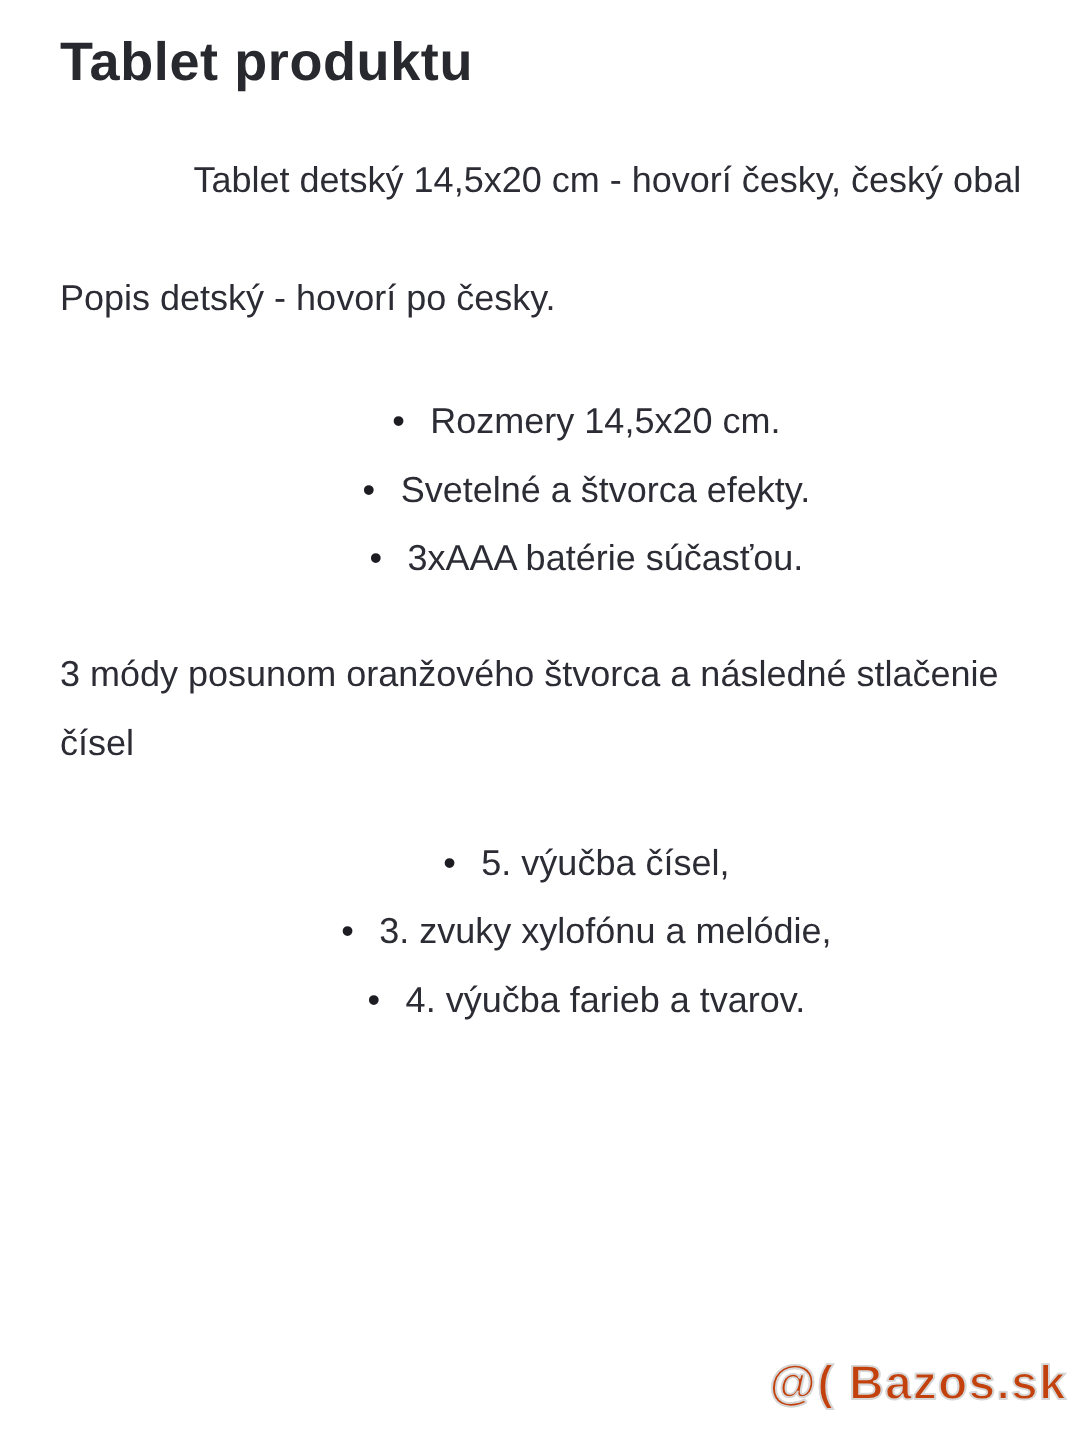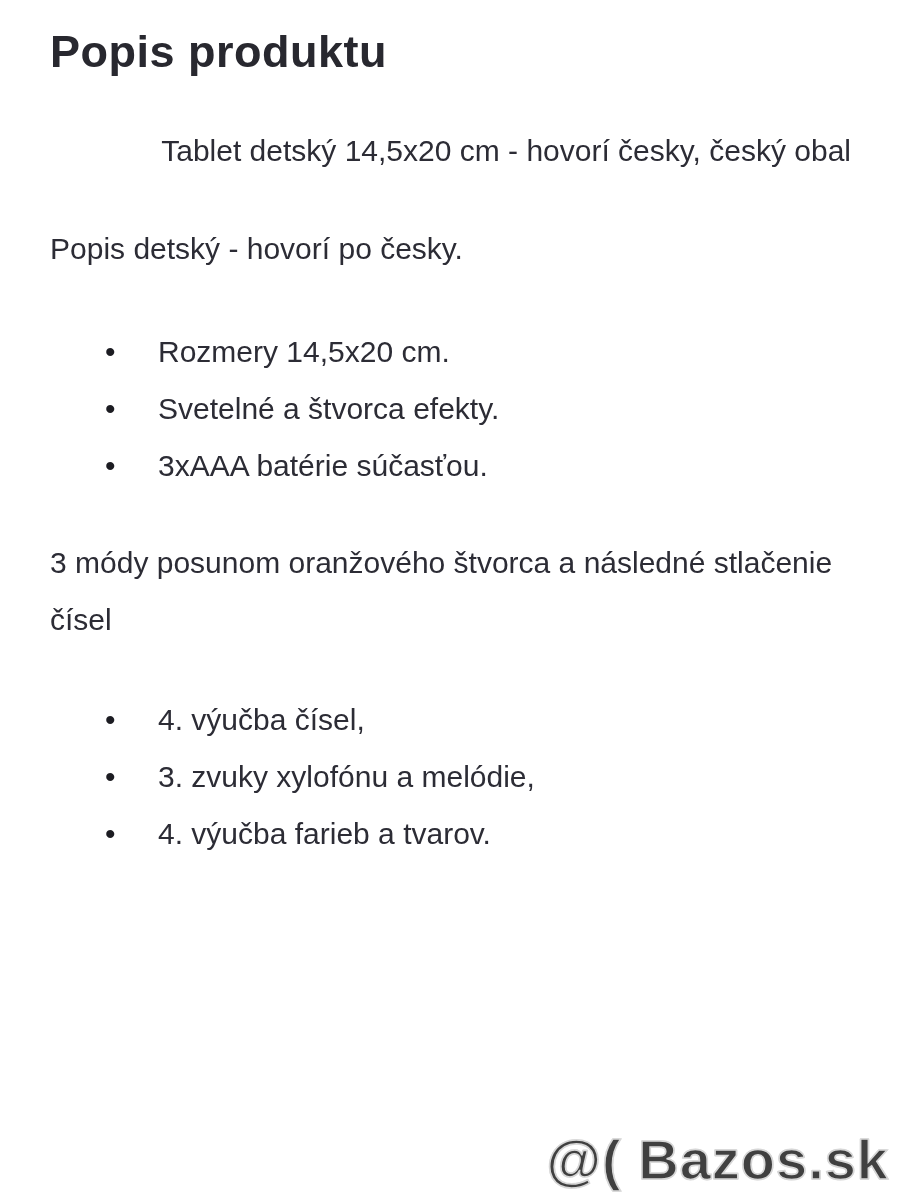--- a/index.html
+++ b/index.html
@@ -32,54 +32,55 @@
     font-weight: 400;
     margin: 0;
   }
   .para-intro   { margin-top: 40px; text-align: right; }
   .para-subtitle{ margin-top: 41px; }
   .para-modes   { margin-top: 40px; }
   ul.plain-list {
     list-style: none;
     margin: 0;
     padding: 0 0 0 55px;
+    text-align: center;
   }
   ul.features-list { margin-top: 46px; }
   ul.modes-list    { margin-top: 43px; }
   ul.plain-list li {
     font-size: 30px;
     line-height: 57px;
     margin: 0;
   }
   .bullet {
     display: inline-block;
     width: 53px;
     font-size: 30px;
     color: #1c1c22;
   }
   .watermark {
     position: absolute;
     right: 10px;
-    bottom: 8px;
-    font-size: 56px;
+    bottom: 24px;
+    font-size: 40px;
     font-weight: 700;
     letter-spacing: 1px;
-    color: #404040;
+    color: #c2410c;
     -webkit-text-stroke: 1.5px #d7d7d7;
     text-shadow:
       1px 0 0 #e2e2e2, -1px 0 0 #e2e2e2,
       0 1px 0 #e2e2e2, 0 -1px 0 #e2e2e2;
   }
 </style>
 </head>
 <body>
 
 <div class="content">
 
-  <h1 class="page-title">Popis produktu</h1>
+  <h1 class="page-title">Tablet produktu</h1>
 
   <p class="para para-intro">Tablet detský 14,5x20 cm - hovorí česky, český obal</p>
 
   <p class="para para-subtitle">Popis detský - hovorí po česky.</p>
 
   <ul class="plain-list features-list">
     <li>
       <span class="bullet">•</span><span>Rozmery 14,5x20 cm.</span>
     </li>
     <li>
@@ -87,21 +88,21 @@
     </li>
     <li>
       <span class="bullet">•</span><span>3xAAA batérie súčasťou.</span>
     </li>
   </ul>
 
   <p class="para para-modes">3 módy posunom oranžového štvorca a následné stlačenie čísel</p>
 
   <ul class="plain-list modes-list">
     <li>
-      <span class="bullet">•</span><span>4. výučba čísel,</span>
+      <span class="bullet">•</span><span>5. výučba čísel,</span>
     </li>
     <li>
       <span class="bullet">•</span><span>3. zvuky xylofónu a melódie,</span>
     </li>
     <li>
       <span class="bullet">•</span><span>4. výučba farieb a tvarov.</span>
     </li>
   </ul>
 
 </div>

